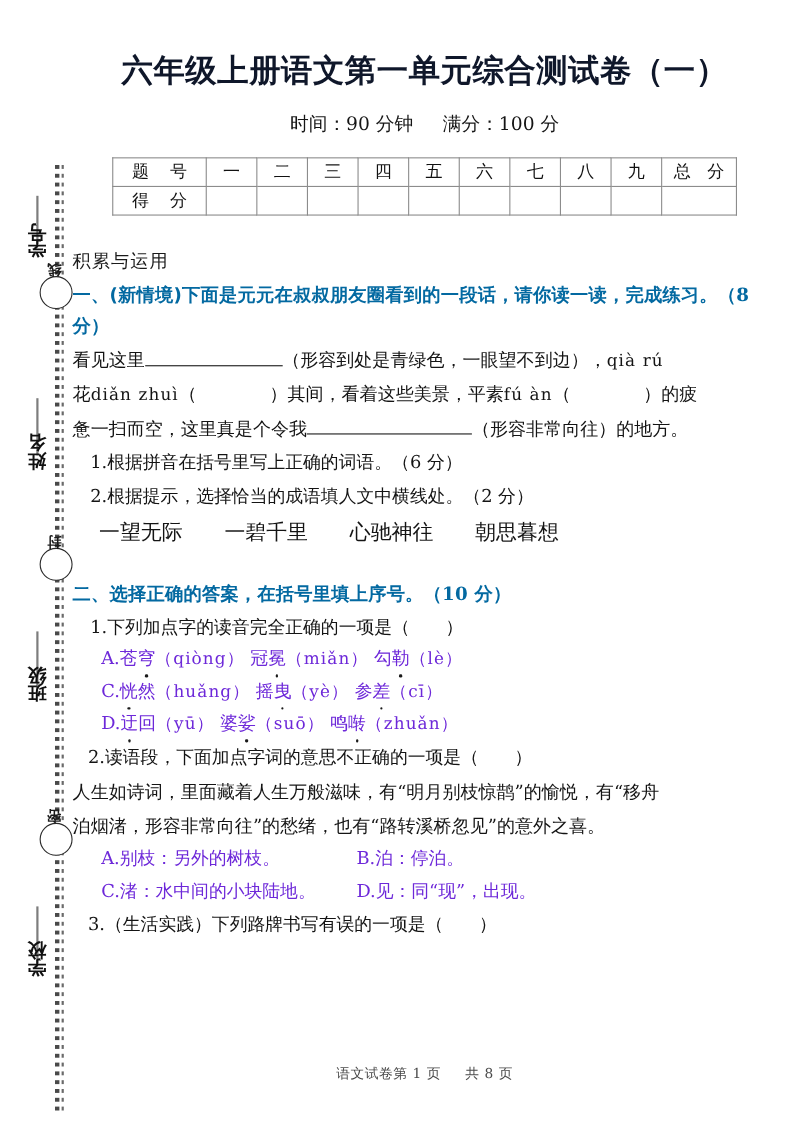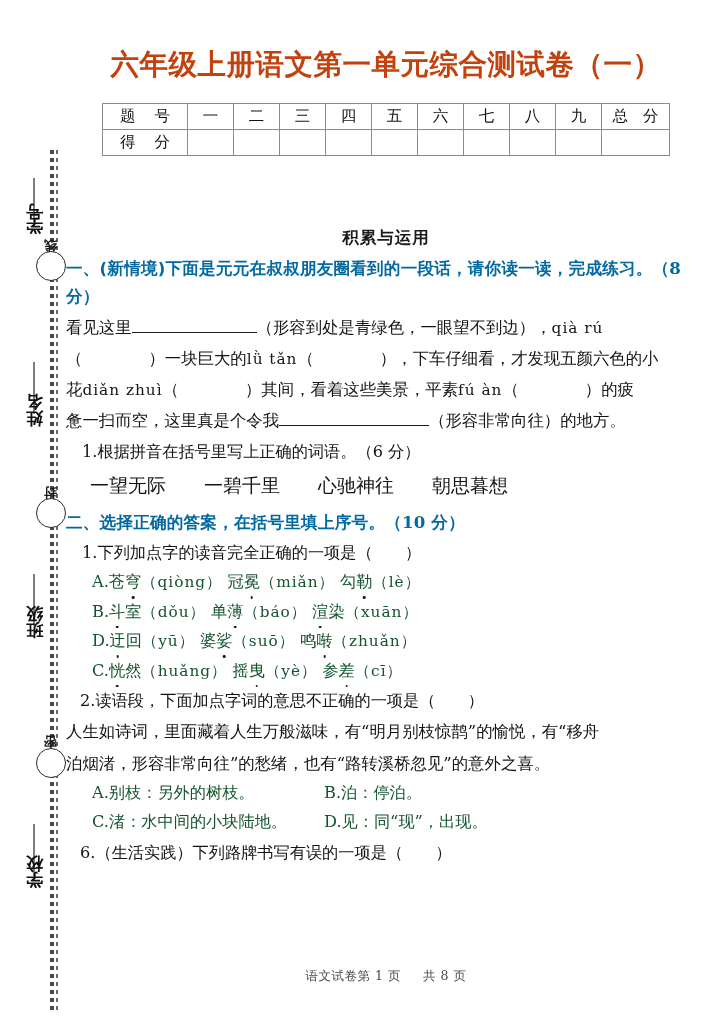--- a/index.html
+++ b/index.html
@@ -92,21 +92,21 @@
   }
 
   #doc-title {
     margin: 0;
     padding-top: 46px;
     text-align: center;
     font-size: 28.5px;
     font-weight: bold;
     letter-spacing: 0.5px;
     font-family: "DejaVu Sans", "Liberation Sans", sans-serif;
-    color: #c2410c;
+    color: #0f172a;
     white-space: nowrap;
   }
   #doc-subtitle {
     margin: 0;
     padding-top: 17px;
     text-align: center;
     font-size: 17px;
     color: #151515;
     font-family: "DejaVu Serif", "Liberation Serif", serif;
   }
@@ -136,23 +136,23 @@
   }
   #score-table td.num { width: 45px; }
   #score-table td.total {
     width: 67px;
     letter-spacing: 5px;
     text-indent: 5px;
   }
 
   
   .part-title {
-    text-align: center;
+    text-align: left;
     font-size: 16.5px;
-    font-weight: bold;
+    font-weight: normal;
     margin: 13px 0 0 0;
     font-family: "DejaVu Sans", "Liberation Sans", sans-serif;
     letter-spacing: 1px;
   }
 
   .q-head {
     font-size: 16.6px;
     font-weight: bold;
     font-family: "DejaVu Sans", "Liberation Sans", sans-serif;
     line-height: 1.62;
@@ -179,21 +179,21 @@
     line-height: 1.74;
     margin: 2px 0 0 0;
     padding-left: 16px;
     color: #141414;
   }
   .opt {
     font-size: 16.2px;
     line-height: 1.76;
     margin: 1px 0 0 0;
     padding-left: 26px;
-    color: #14532d;
+    color: #6d28d9;
   }
   .opt .two-col-a { display: inline-block; min-width: 232px; }
 
   .idioms {
     font-size: 19px;
     line-height: 1.7;
     margin: 3px 0 0 0;
     padding-left: 24px;
     color: #141414;
   }
@@ -264,20 +264,25 @@
   <div class="seal-circle" style="top:748px;">密</div>
 
   <div class="seal-rule" style="top:824px;height:52px;"></div>
   <div class="seal-label" style="top:882px;">学 校</div>
 </div>
 
 <div id="paper">
 
   <h1 id="doc-title">六年级上册语文第一单元综合测试卷（一）</h1>
 
+  <div id="doc-subtitle">
+    <span>时间：90 分钟</span>
+    <span class="gap"></span>
+    <span>满分：100 分</span>
+  </div>
 
   <table id="score-table">
     <tbody>
       <tr>
         <td class="head-label">题 号</td>
         <td class="num">一</td>
         <td class="num">二</td>
         <td class="num">三</td>
         <td class="num">四</td>
         <td class="num">五</td>
@@ -305,53 +310,52 @@
 
   <div id="content-block">
 
     <div class="part-title">积累与运用</div>
 
     <p class="q-head"><span>一、(新情境)下面是元元在叔叔朋友圈看到的一段话，请你读一读，完成练习。</span><span class="pts">（8 分）</span></p>
 
 
     <p class="para"><span>看见这里</span><span class="underline-blank" style="width:125px;"></span><span>（形容到处是青绿色，一眼望不到边），</span><span class="pinyin">qià rú</span></p>
 
-    <p class="para"><span class="blank-paren">（<span class="fill-mid"></span></span><span>）一块巨大的</span><span class="pinyin">lǜ tǎn</span><span class="blank-paren">（<span class="fill-mid"></span></span><span>），下车仔细看，才发现五颜六色的小</span></p>
 
     <p class="para"><span>花</span><span class="pinyin">diǎn zhuì</span><span class="blank-paren">（<span class="fill-mid"></span></span><span>）其间，看着这些美景，平素</span><span class="pinyin">fú àn</span><span class="blank-paren">（<span class="fill-mid"></span></span><span>）的疲</span></p>
 
     <p class="para"><span>惫一扫而空，这里真是个令我</span><span class="underline-blank" style="width:150px;"></span><span>（形容非常向往）的地方。</span></p>
 
     <p class="sub-q"><span>1.根据拼音在括号里写上正确的词语。</span><span>（6 分）</span></p>
 
+    <p class="sub-q"><span>2.根据提示，选择恰当的成语填人文中横线处。</span><span>（2 分）</span></p>
 
     <p class="idioms"><span>一望无际</span><span class="sp"></span><span>一碧千里</span><span class="sp"></span><span>心驰神往</span><span class="sp"></span><span>朝思暮想</span></p>
 
-    <p class="q-head" style="margin-top:8px;"><span>二、选择正确的答案，在括号里填上序号。</span><span class="pts">（10 分）</span></p>
+    <p class="q-head" style="margin-top:26px;"><span>二、选择正确的答案，在括号里填上序号。</span><span class="pts">（10 分）</span></p>
 
     <p class="sub-q">1.下列加点字的读音完全正确的一项是（　　）</p>
 
     <p class="opt"><span>A.</span><span>苍</span><span class="dotted-char">穹</span><span class="pinyin">（qiòng）</span>&nbsp;<span>冠</span><span class="dotted-char">冕</span><span class="pinyin">（miǎn）</span>&nbsp;<span>勾</span><span class="dotted-char">勒</span><span class="pinyin">（lè）</span></p>
 
-    <p class="opt"><span>B.</span><span class="dotted-char">斗</span><span>室</span><span class="pinyin">（dǒu）</span>&nbsp;<span>单</span><span class="dotted-char">薄</span><span class="pinyin">（báo）</span>&nbsp;<span class="dotted-char">渲</span><span>染</span><span class="pinyin">（xuān）</span></p>
+
+    <p class="opt"><span>C.</span><span class="dotted-char">恍</span><span>然</span><span class="pinyin">（huǎng）</span>&nbsp;<span>摇</span><span class="dotted-char">曳</span><span class="pinyin">（yè）</span>&nbsp;<span>参</span><span class="dotted-char">差</span><span class="pinyin">（cī）</span></p>
 
     <p class="opt"><span>D.</span><span class="dotted-char">迂</span><span>回</span><span class="pinyin">（yū）</span>&nbsp;<span>婆</span><span class="dotted-char">娑</span><span class="pinyin">（suō）</span>&nbsp;<span>鸣</span><span class="dotted-char">啭</span><span class="pinyin">（zhuǎn）</span></p>
-
-    <p class="opt"><span>C.</span><span class="dotted-char">恍</span><span>然</span><span class="pinyin">（huǎng）</span>&nbsp;<span>摇</span><span class="dotted-char">曳</span><span class="pinyin">（yè）</span>&nbsp;<span>参</span><span class="dotted-char">差</span><span class="pinyin">（cī）</span></p>
 
     <p class="sub-q" style="padding-left:14px;">2.读语段，下面加点字词的意思不正确的一项是（　　）</p>
 
     <p class="para">人生如诗词，里面藏着人生万般滋味，有“明月别枝惊鹊”的愉悦，有“移舟</p>
     <p class="para">泊烟渚，形容非常向往”的愁绪，也有“路转溪桥忽见”的意外之喜。</p>
 
     <p class="opt"><span class="two-col-a">A.别枝：另外的树枝。</span><span>B.泊：停泊。</span></p>
 
     <p class="opt"><span class="two-col-a">C.渚：水中间的小块陆地。</span><span>D.见：同“现”，出现。</span></p>
 
-    <p class="sub-q" style="padding-left:14px;">6.（生活实践）下列路牌书写有误的一项是（　　）</p>
+    <p class="sub-q" style="padding-left:14px;">3.（生活实践）下列路牌书写有误的一项是（　　）</p>
 
   </div>
 
   <div id="page-footer">
     <span>语文试卷第 1 页</span><span class="gap"></span><span>共 8 页</span>
   </div>
 
 </div>
 
 </body></html>

